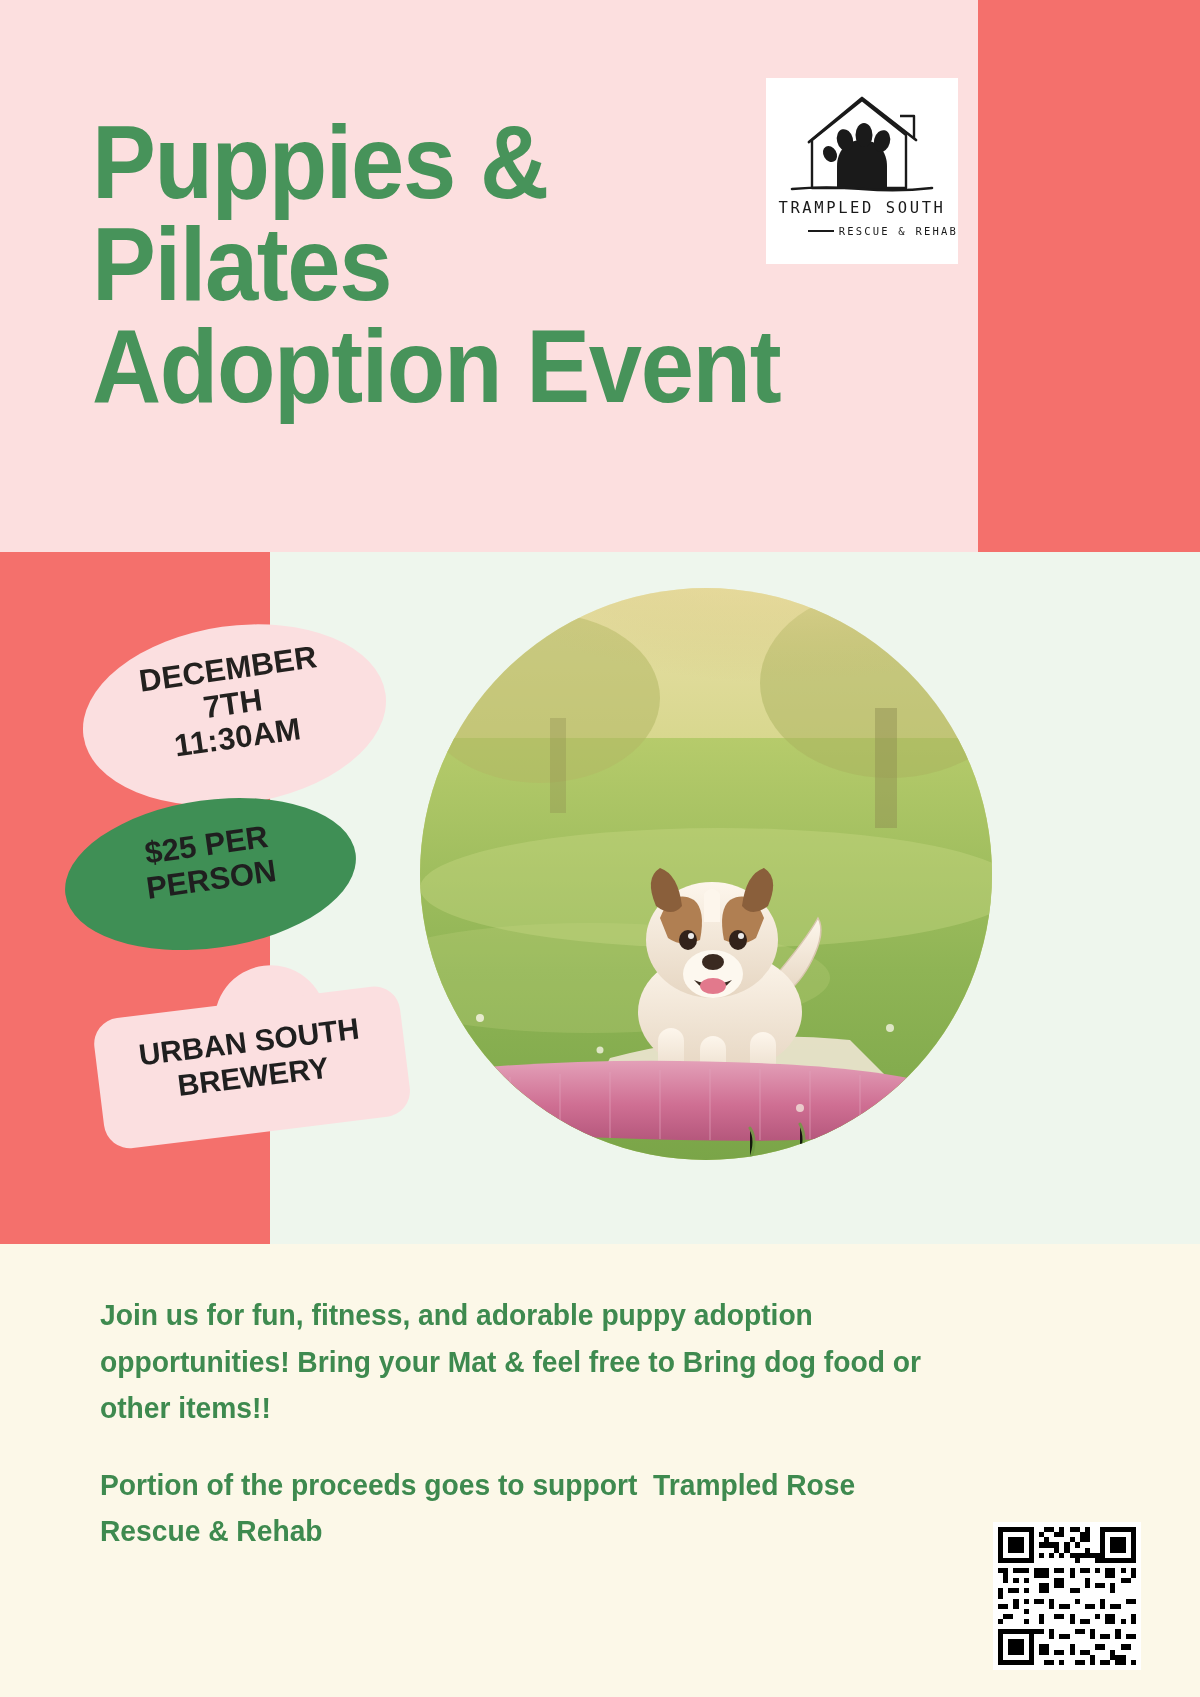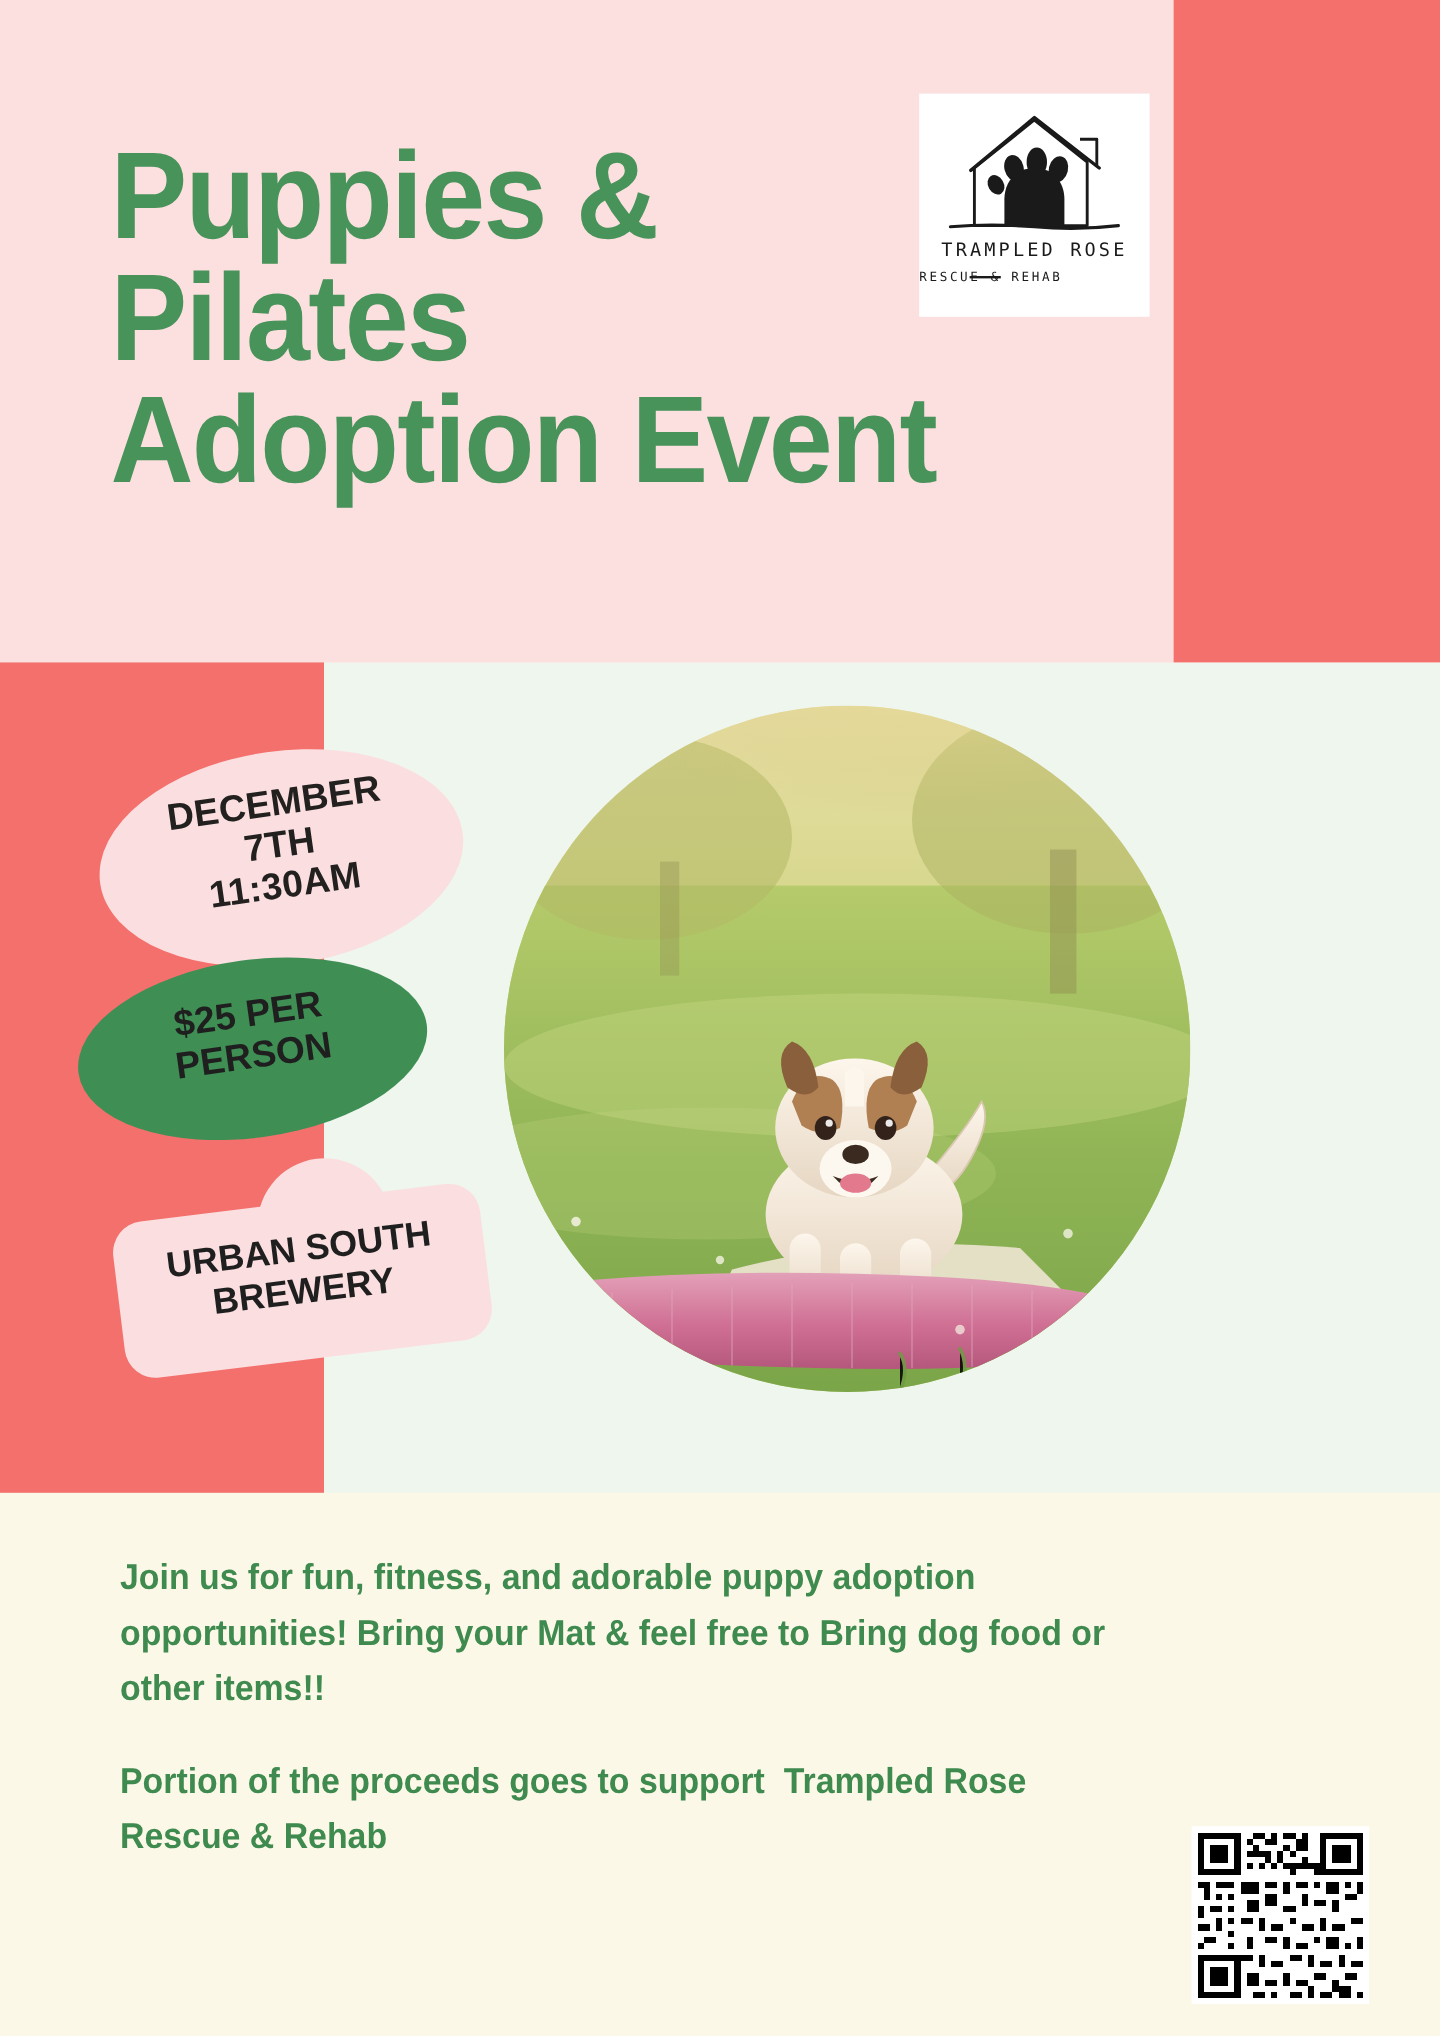--- a/index.html
+++ b/index.html
@@ -31,21 +31,21 @@
     position:absolute;left:766px;top:78px;width:192px;height:186px;
     background:#ffffff;
   }
   .logo-svg{position:absolute;left:0;top:0;width:192px;height:186px;}
   .logo-name{
     position:absolute;left:0;top:121px;width:192px;text-align:center;
     font-size:15.5px;letter-spacing:2.6px;color:#1a1a1a;
     font-family:"DejaVu Sans Mono", monospace;font-weight:400;
   }
   .logo-sub{
-    position:absolute;left:0;top:147px;width:192px;text-align:left;
+    position:absolute;left:0;top:147px;width:192px;text-align:right;
     font-size:10.5px;letter-spacing:2.2px;color:#1a1a1a;
     font-family:"DejaVu Sans Mono", monospace;
   }
   .logo-dash{
     position:absolute;left:42px;top:152px;width:26px;height:2px;background:#1a1a1a;
   }
 
   
   .photo{
     position:absolute;left:420px;top:588px;width:572px;height:572px;
@@ -130,21 +130,21 @@
 
     <path d="M96 62 C112 62 121 74 121 88 L121 110 L71 110 L71 88 C71 74 80 62 96 62 Z" fill="#1a1a1a"></path>
 
     <ellipse cx="79" cy="62" rx="8" ry="11" fill="#1a1a1a" transform="rotate(-14 79 62)"></ellipse>
     <ellipse cx="98" cy="57" rx="8.5" ry="12" fill="#1a1a1a"></ellipse>
     <ellipse cx="116" cy="63" rx="8" ry="11" fill="#1a1a1a" transform="rotate(14 116 63)"></ellipse>
     <ellipse cx="64" cy="76" rx="6.5" ry="8.5" fill="#1a1a1a" transform="rotate(-30 64 76)"></ellipse>
 
     <path d="M26 111 Q60 108 96 111 Q132 114 166 110" fill="none" stroke="#1a1a1a" stroke-width="2.6" stroke-linecap="round"></path>
   </svg>
-  <div class="logo-name">TRAMPLED ROSE</div>
+  <div class="logo-name">TRAMPLED SOUTH</div>
   <div class="logo-dash"></div>
   <div class="logo-sub">RESCUE &amp; REHAB</div>
 </div>
 
 <div class="photo">
   <svg viewBox="0 0 572 572">
     <defs>
       <radialGradient id="sun" cx="0.56" cy="0.05" r="0.62">
         <stop offset="0%" stop-color="#fff9e0"></stop>
         <stop offset="35%" stop-color="#f2e2a8"></stop>

